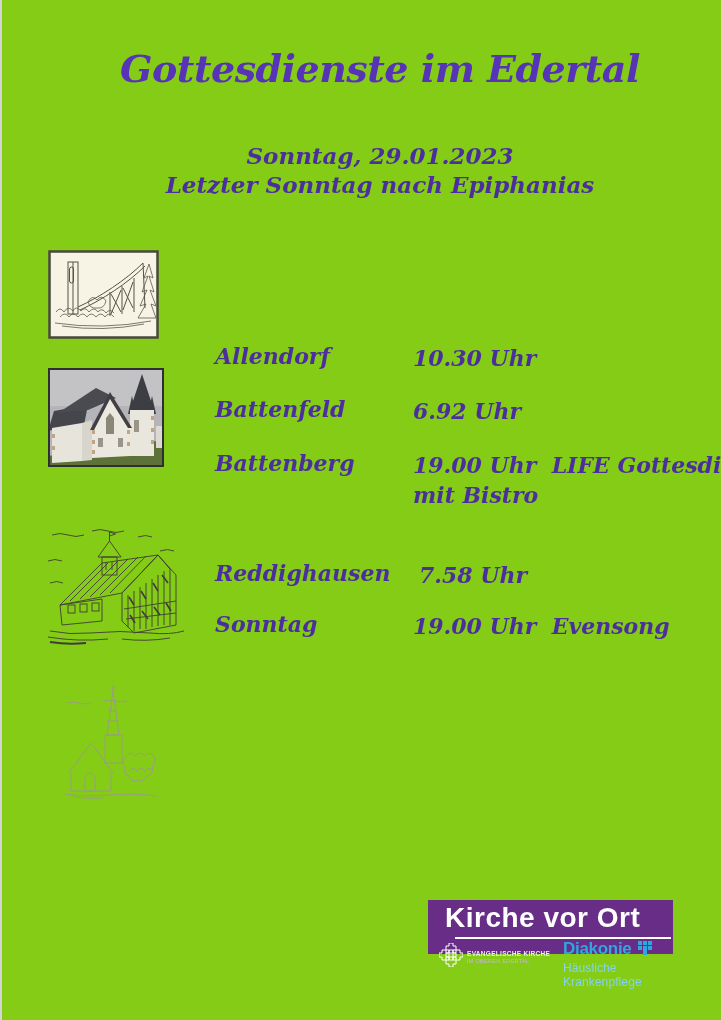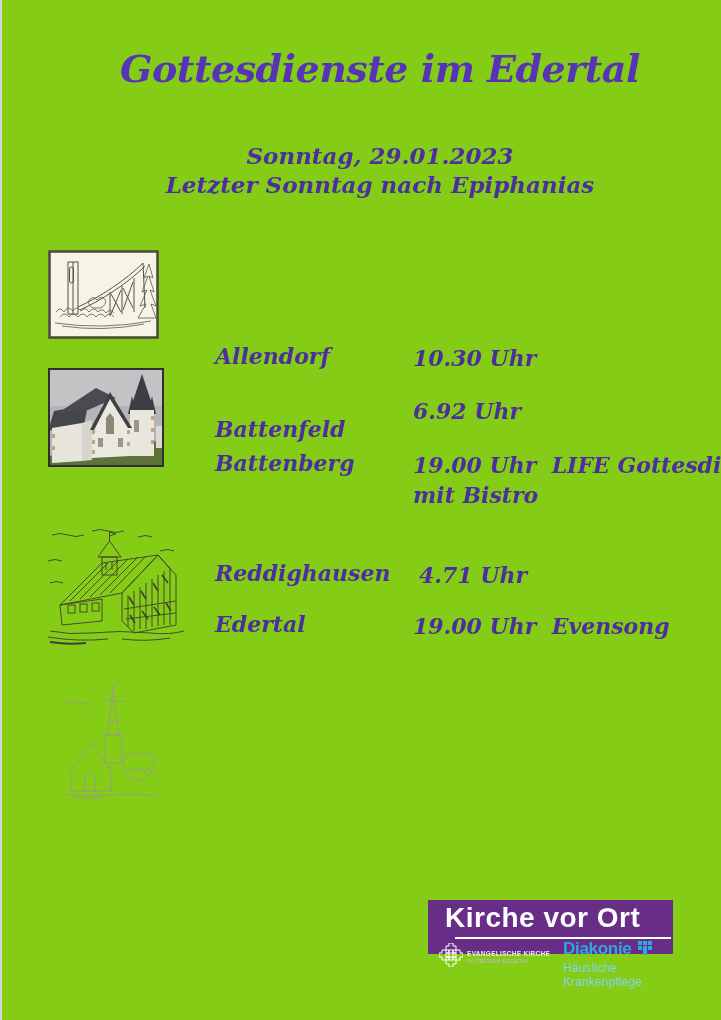--- a/index.html
+++ b/index.html
@@ -165,31 +165,31 @@
         <path d="M74 90 q4 -5 8 0 q4 -5 8 0 q4 -5 8 0"></path>
         <path d="M10 113 q20 3 44 1 q28 -2 48 1"></path>
         <path d="M18 116 q14 2 30 1"></path>
       </g>
     </svg>
   </div>
 
   <div class="row-place script" style="top:343px;">Allendorf</div>
   <div class="row-time  script" style="top:343px;">10.30 Uhr</div>
 
-  <div class="row-place script" style="top:396px;margin-top:20px;">Battenfeld</div>
+  <div class="row-place script" style="top:396px;">Battenfeld</div>
   <div class="row-time  script" style="top:396px;">6.92 Uhr</div>
 
   <div class="row-place script" style="top:450px;">Battenberg</div>
   <div class="row-time  script" style="top:450px;">19.00 Uhr  LIFE Gottesdienst
 mit Bistro</div>
 
   <div class="row-place script" style="top:560px;">Reddighausen</div>
-  <div class="row-time t-indent script" style="top:560px;">4.71 Uhr</div>
-
-  <div class="row-place script" style="top:611px;">Edertal</div>
+  <div class="row-time t-indent script" style="top:560px;">7.58 Uhr</div>
+
+  <div class="row-place script" style="top:611px;">Sonntag</div>
   <div class="row-time  script" style="top:611px;">19.00 Uhr  Evensong</div>
 
   <div class="banner">
     <div class="banner-title">Kirche vor Ort</div>
     <div class="banner-rule"></div>
 
     <div class="ek-block">
       <span>
         <svg width="24" height="24" viewBox="0 0 24 24">
           <defs>

